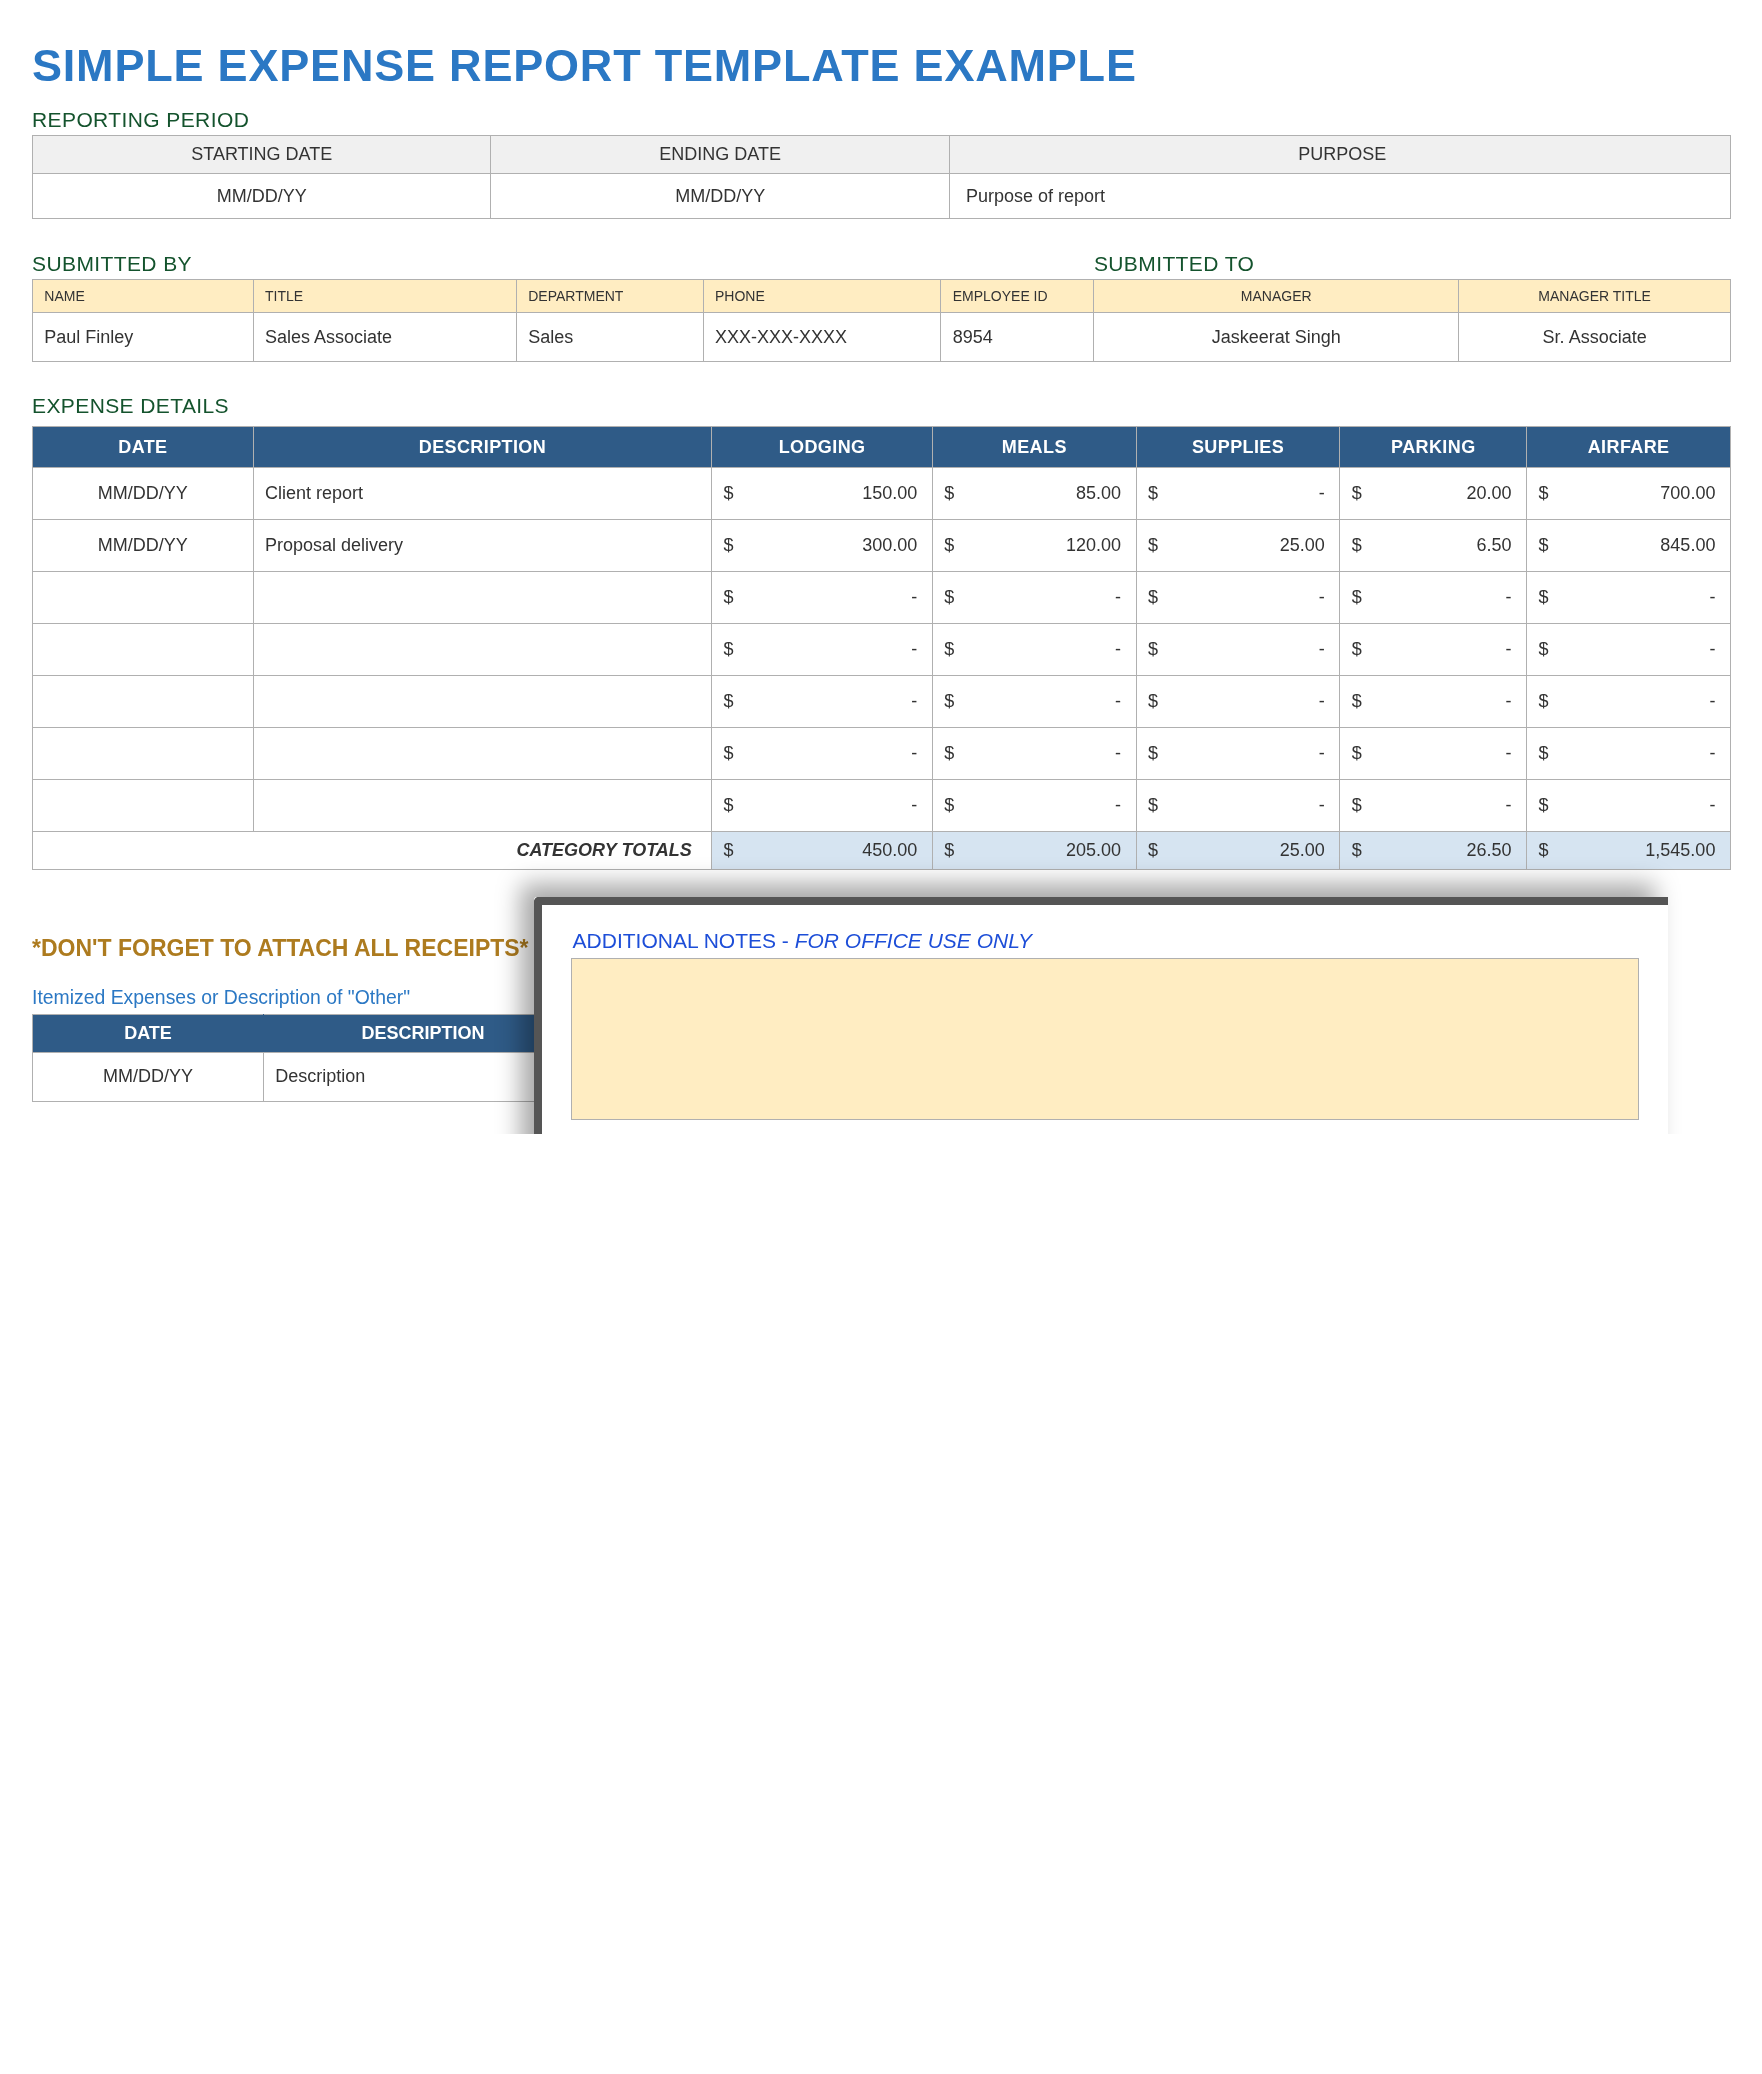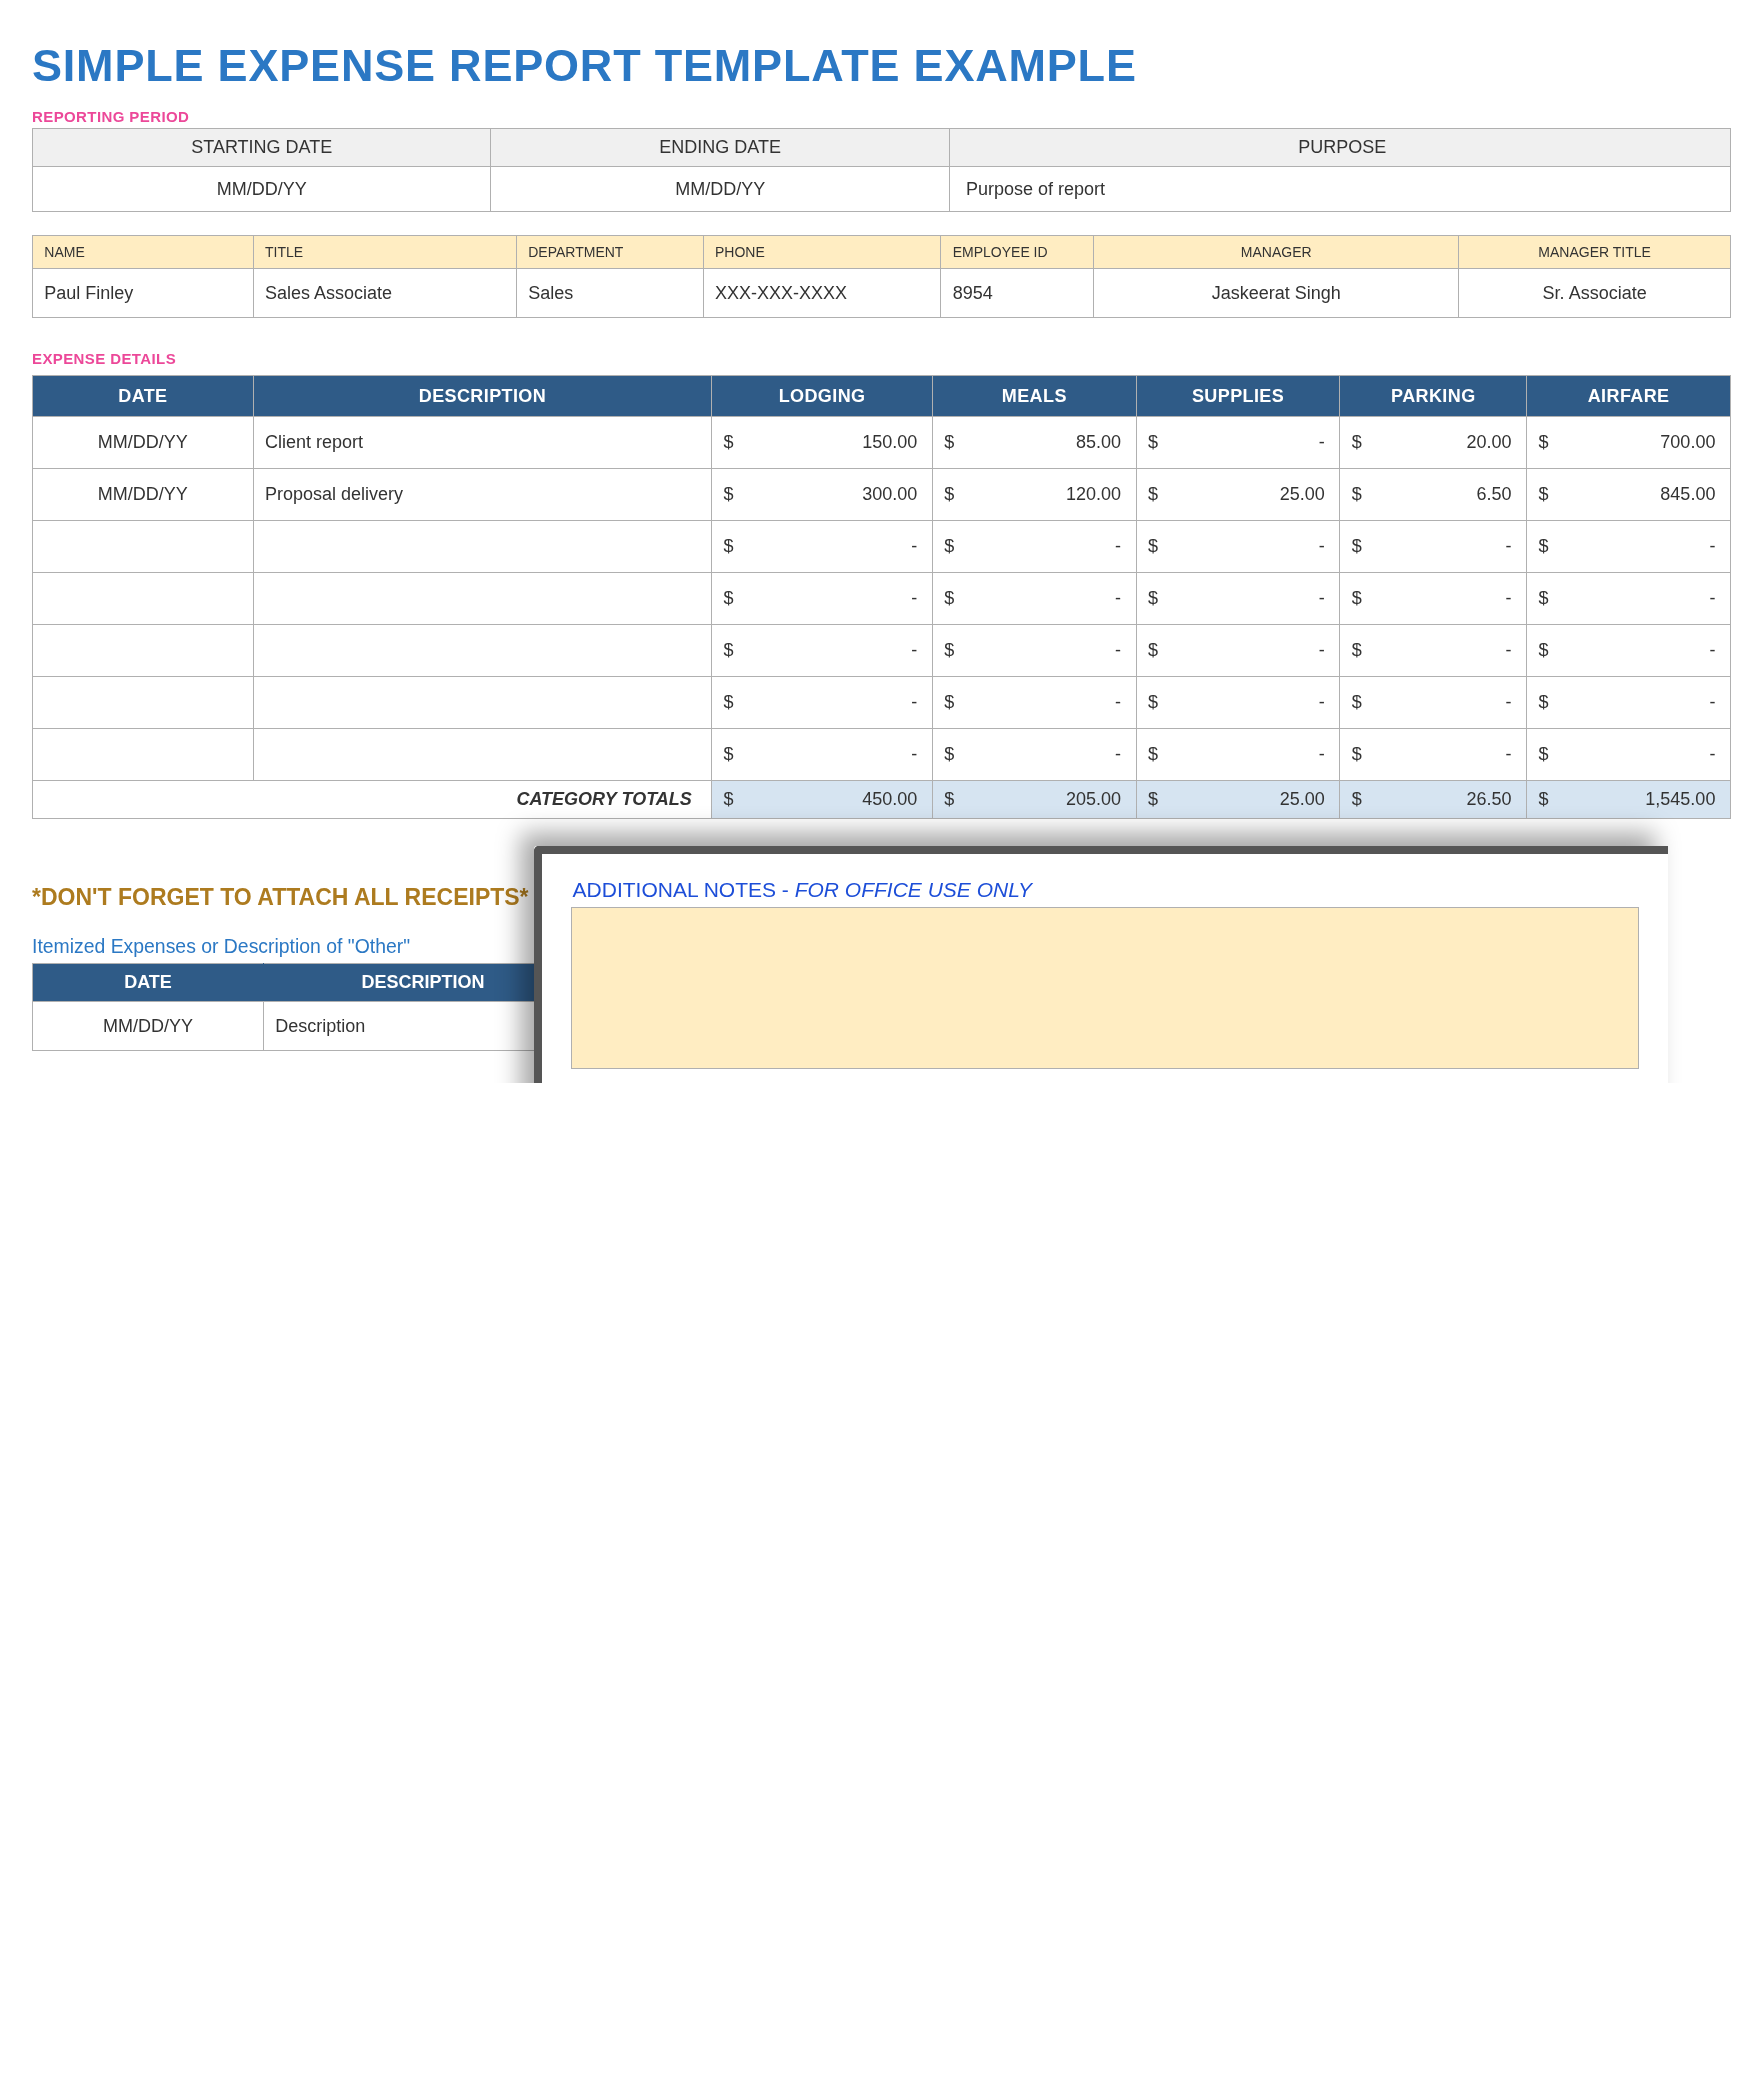--- a/index.html
+++ b/index.html
@@ -13,23 +13,23 @@
     width: 1763px;
   }
   .page-title {
     color: #2b78c4;
     font-size: 45px;
     font-weight: 700;
     letter-spacing: 0.8px;
     margin: 8px 0 16px 0;
   }
   .section-title {
-    color: #ec4899;
-    font-size: 15px;
-    font-weight: 700;
+    color: #14532d;
+    font-size: 21px;
+    font-weight: 400;
     letter-spacing: 0.4px;
     margin: 9.7px 0 3.2px 0;
   }
   .section-row { display: flex; align-items: flex-end; gap: 0; }
 
   table { border-collapse: collapse; width: 100%; }
   td, th { border: 0.8px solid #b0b0b0; padding: 8px 11.3px; vertical-align: middle; }
 
   
   .period th          { background: #f0f0f0; font-weight: 400; text-align: center; font-size: 18px; height: 32px;}
@@ -117,20 +117,24 @@
   </tr>
   <tr>
     <td>MM/DD/YY</td>
     <td>MM/DD/YY</td>
     <td class="purpose">Purpose of report</td>
   </tr>
 </tbody>
   </table>
 
 <div class="submitted">
+  <div class="section-row">
+    <div class="section-title" style="width:62.5%;">SUBMITTED BY</div>
+    <div class="section-title">SUBMITTED TO</div>
+  </div>
   <table>
     <colgroup>
       <col style="width:13%">
         <col style="width:15.5%">
         <col style="width:11%">
       <col style="width:14%">
         <col style="width:9%">
       <col style="width:21.5%">
         <col style="width:16%">
     </colgroup>

